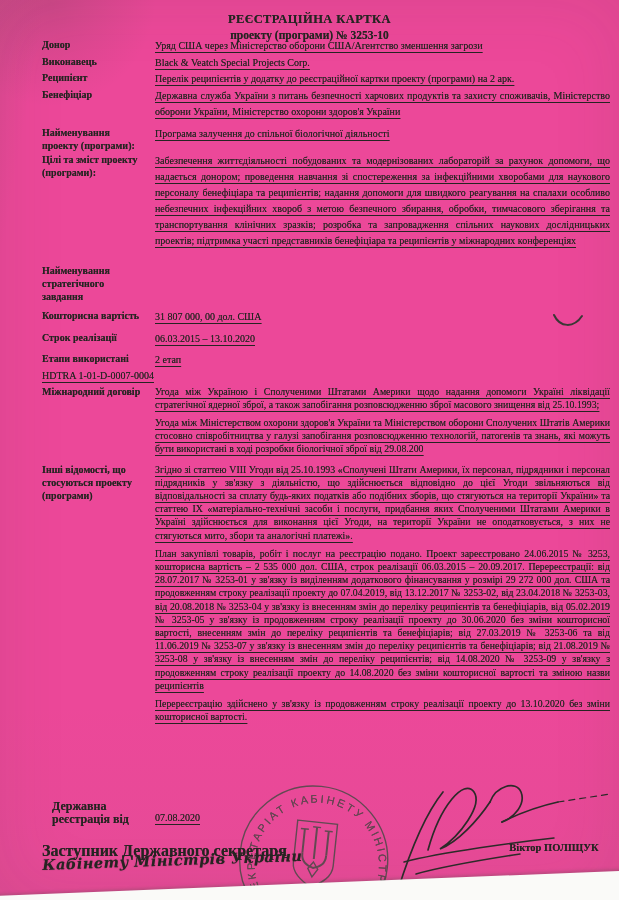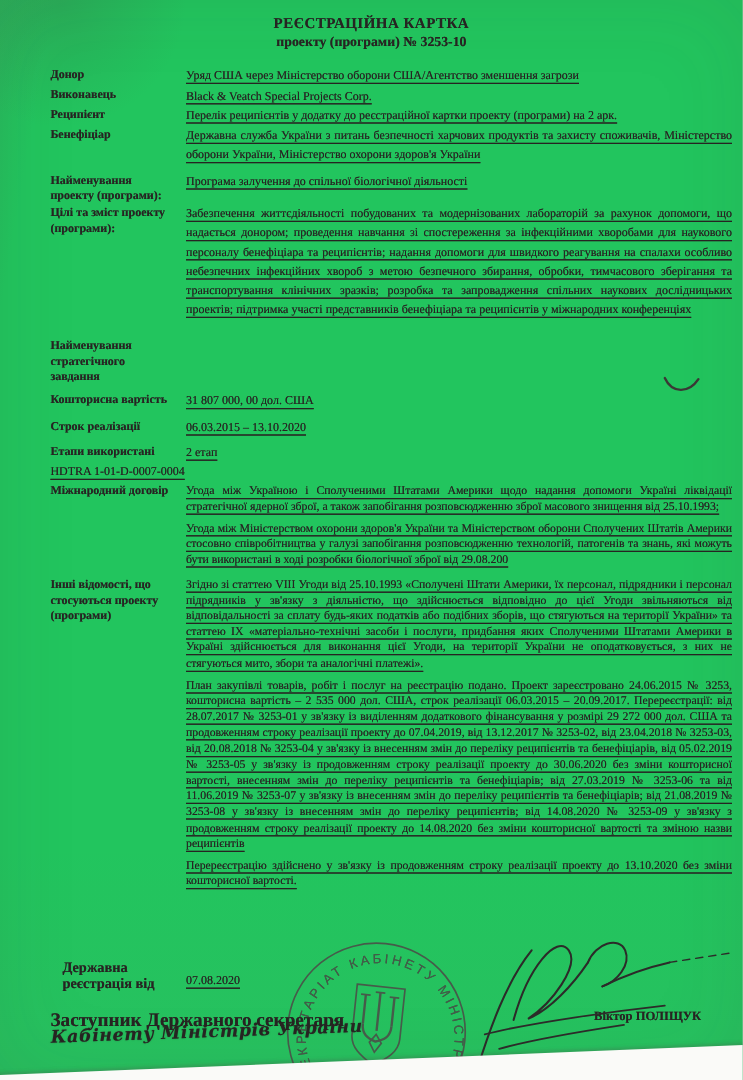--- a/index.html
+++ b/index.html
@@ -1,53 +1,53 @@
 <!DOCTYPE html>
 <html><head>
 <meta charset="utf-8">
 <style>
   html,body { margin:0; padding:0; background:#cfcecb; }
   .page {
     position:relative; width:619px; height:900px;
-    background:#22c55e;
+    background:#ec4899;
     overflow:hidden;
     font-family:"Liberation Serif", serif;
     color:#262422;
     box-shadow: inset 0 0 70px rgba(60,55,50,0.10);
   }
   .page::before{
     content:""; position:absolute; inset:0; pointer-events:none;
     background:
       linear-gradient(100deg, rgba(90,85,80,0.10) 0%, rgba(0,0,0,0) 6%),
       linear-gradient(0deg, rgba(120,115,110,0.06), rgba(0,0,0,0) 22%),
       radial-gradient(circle at 8% 0%, rgba(70,65,60,0.18), rgba(0,0,0,0) 10%);
   }
   .title { position:absolute; top:12px; left:0; right:0; text-align:center; font-weight:bold; z-index:2;}
   .t1 { font-size:12.5px; letter-spacing:.4px; }
   .t2 { font-size:11.5px; margin-top:2px; }
 
-  .fields { position:absolute; top:56px; left:42px; right:9px; z-index:2; }
+  .fields { position:absolute; top:38px; left:42px; right:9px; z-index:2; }
   .row { display:grid; grid-template-columns:113px 1fr; align-items:start; }
   .lbl { font-weight:bold; font-size:10px; line-height:13px; padding-right:8px; }
   .val { font-size:10px; line-height:15.5px; }
   .u   { text-decoration:underline; text-decoration-thickness:.8px; text-underline-offset:2.5px; }
   .para { margin:0 0 5px 0; text-align:justify; }
   .para.lg { line-height:16px; }
   .para.sm { line-height:13.2px; font-size:9.8px; }
   .mb1{margin-bottom:1px}.mb2{margin-bottom:2px}.mb5{margin-bottom:5px}
   .mb6{margin-bottom:6px}.mb7{margin-bottom:7px}.mb10{margin-bottom:10px}
 
   .footer-item { position:absolute; z-index:3; }
   .reg-label { left:52px; top:800px; width:110px; font-weight:bold; font-size:12px; line-height:13px; }
   .reg-value { left:155px; top:812px; font-size:10px; }
   .sig-pos1  { left:42px; top:842px; font-weight:bold; font-size:16px; }
   .sig-pos2  { left:42px; top:856px; font-weight:bold; font-size:14.5px; font-family:"DejaVu Serif",serif;
                font-style:italic; letter-spacing:.5px; transform:rotate(-2deg); transform-origin:left top;
                text-shadow:0 0 1px rgba(40,38,35,.6); }
-  .sig-name  { left:495px; top:842px; width:118px; text-align:left; font-weight:bold; font-size:10.5px; }
+  .sig-name  { left:495px; top:842px; width:118px; text-align:center; font-weight:bold; font-size:10.5px; }
 
   .stamp { position:absolute; left:222px; top:772px; z-index:2; opacity:.85; transform:rotate(6deg); }
   .signature { position:absolute; left:318px; top:762px; z-index:4; }
   .pen-tick { position:absolute; left:548px; top:310px; z-index:2; }
 
   .page-edge {
     position:absolute; left:-30px; top:897px; width:760px; height:90px;
     background:#fafaf8; transform:rotate(-2.3deg); transform-origin:left top;
     z-index:5; box-shadow:0 -2px 3px rgba(80,75,70,.25);
   }

